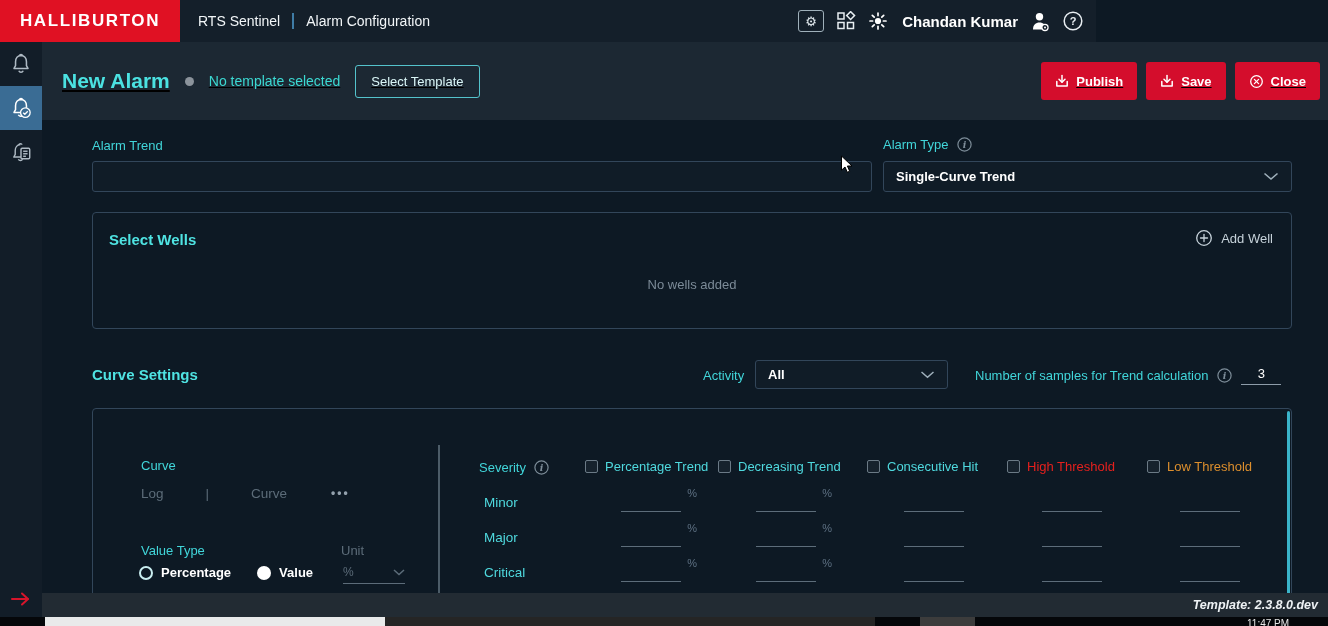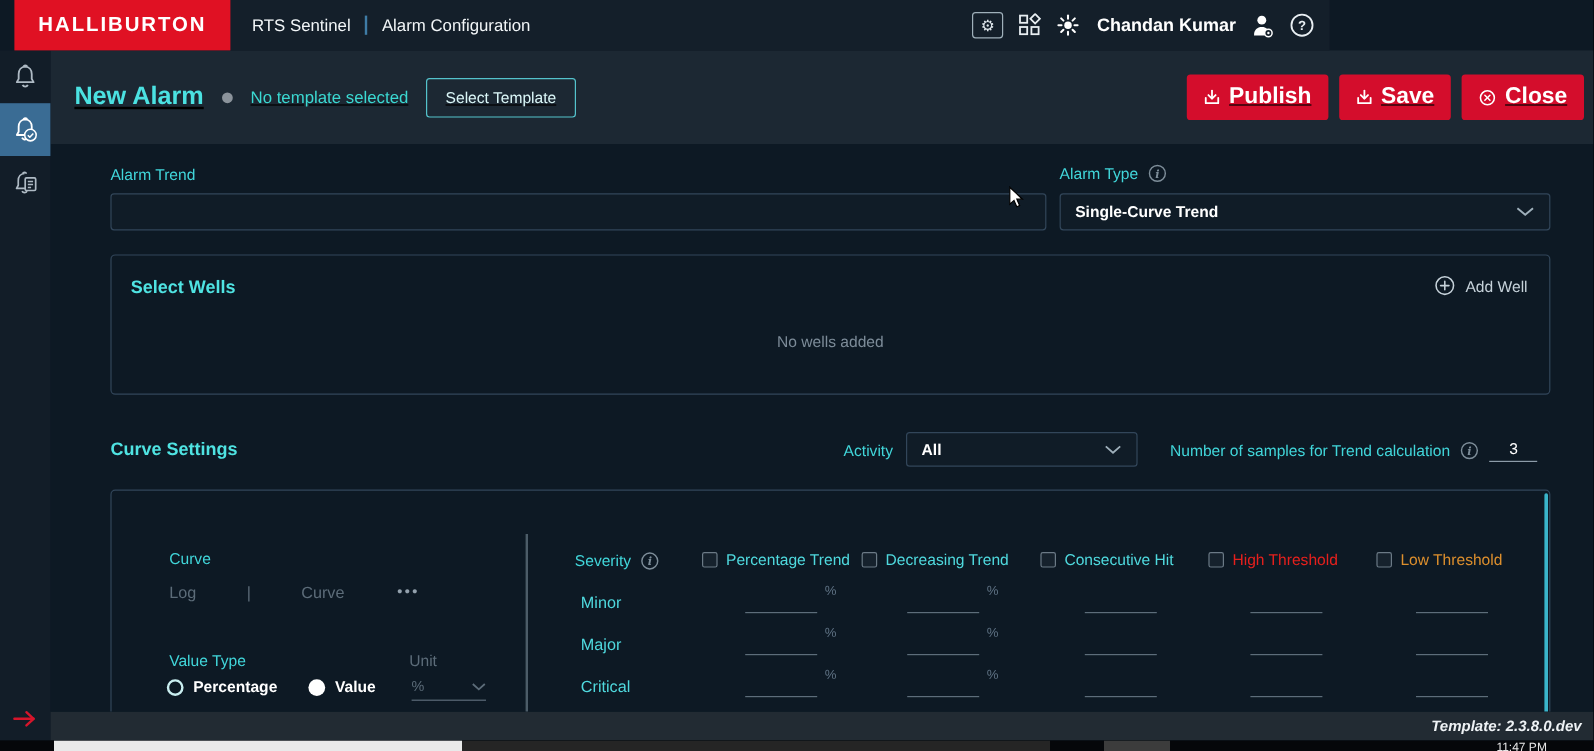--- a/index.html
+++ b/index.html
@@ -1,21 +1,21 @@
 <!DOCTYPE html>
 <html><head>
 <meta charset="utf-8">
 <style>
   * { margin:0; padding:0; box-sizing:border-box; }
   html,body { background:#000; }
   body { font-family:"Liberation Sans", sans-serif; }
   .screen { position:relative; width:1328px; height:626px; overflow:hidden; background:#0d1924; }
 
   
-  .topbar { position:absolute; left:12px; top:0; width:1096px; height:42px; background:#141f2a; display:flex; align-items:center; z-index:10; }
+  .topbar { position:absolute; left:0; top:0; width:1096px; height:42px; background:#141f2a; display:flex; align-items:center; z-index:10; }
   .logo { width:180px; height:42px; background:#e01123; display:flex; align-items:center; justify-content:center; }
   .logo span { color:#fff; font-weight:bold; font-size:17px; letter-spacing:1.6px; }
   .crumbs { margin-left:18px; display:flex; align-items:center; gap:12px; color:#f2f6f8; font-size:14px; }
   .crumb-divider { width:2px; height:16px; background:#3f7ca6; }
   .topbar-right { margin-left:auto; display:flex; align-items:center; gap:12px; padding-right:12px; }
   .gear-box { width:26px; height:22px; border:1px solid #9fb0ba; border-radius:3px; display:flex; align-items:center; justify-content:center; color:#dfe7ec; font-size:13px; line-height:1; cursor:default; }
   .user-name { color:#fff; font-weight:bold; font-size:15px; margin-left:2px; }
   .icon-btn { display:flex; align-items:center; justify-content:center; }
 
   
@@ -26,21 +26,21 @@
 
   
   .main { position:absolute; left:42px; top:42px; width:1286px; height:575px; display:flex; flex-direction:column; }
   .page-header { height:78px; background:#1c2833; display:flex; align-items:center; padding:0 8px 0 20px; flex:none;text-decoration:underline; }
   .ph-left { display:flex; align-items:center; gap:15px; }
   .page-title { font-size:21px; font-weight:bold; color:#4be2e2; }
   .dot { width:9px; height:9px; border-radius:50%; background:#8b939b; }
   .template-status { color:#3bd9d2; font-size:14px; }
   .select-template-btn { border:1px solid #54c3cc; color:#dbf7f8; background:transparent; padding:8px 15px; border-radius:3px; font-size:13px; font-family:inherit; cursor:pointer; }
   .ph-right { margin-left:auto; display:flex; align-items:center; gap:9px; }
-  .red-btn { background:#d40d2c; color:#fff; border:none; font-family:inherit; font-size:19px; font-weight:bold; height:38px; padding:0 14px; border-radius:3px; display:flex; align-items:center; gap:7px; cursor:pointer; }
+  .red-btn { background:#d40d2c; color:#fff; border:none; font-family:inherit; font-size:13px; font-weight:bold; height:38px; padding:0 14px; border-radius:3px; display:flex; align-items:center; gap:7px; cursor:pointer; }
 
   
   .form { position:relative; flex:1; background:#0d1924; overflow:hidden; }
   .cyan-label { color:#41d6da; font-size:13px; }
   .lbl-row { position:absolute; display:flex; align-items:center; gap:7px; }
   .input-box { position:absolute; background:rgba(255,255,255,0.015); border:1px solid #32465a; border-radius:3px; height:31px; }
   .select-box { position:absolute; background:rgba(255,255,255,0.015); border:1px solid #32465a; border-radius:3px; height:31px; display:flex; align-items:center; justify-content:space-between; padding:0 12px; color:#fff; font-weight:bold; font-size:13px; cursor:pointer; }
   .text-input { width:100%; height:100%; background:transparent; border:none; outline:none; color:#fff; font-size:13px; padding:0 10px; font-family:inherit; }
 
   .wells-panel { position:absolute; left:50px; top:92px; width:1200px; height:117px; border:1px solid #32465a; border-radius:4px; }

